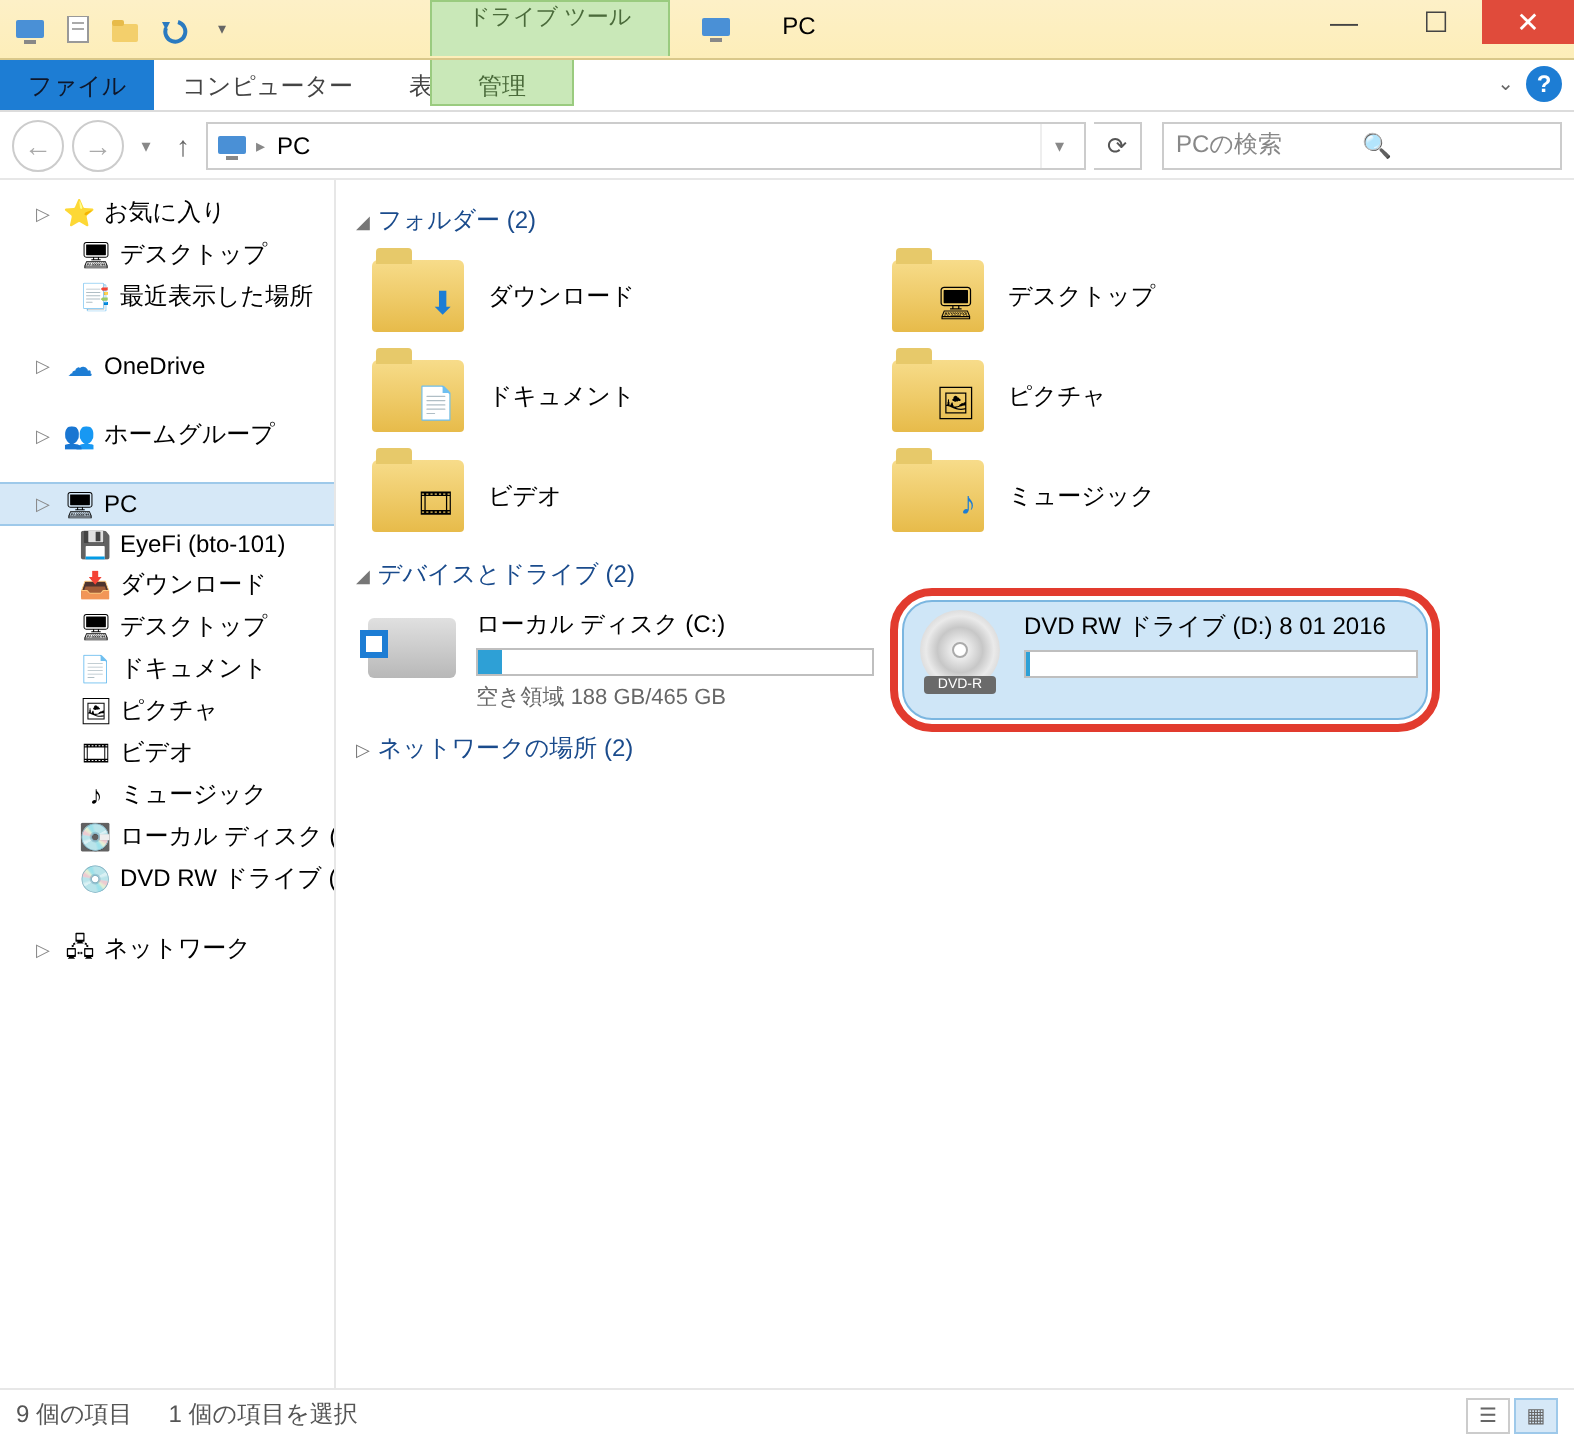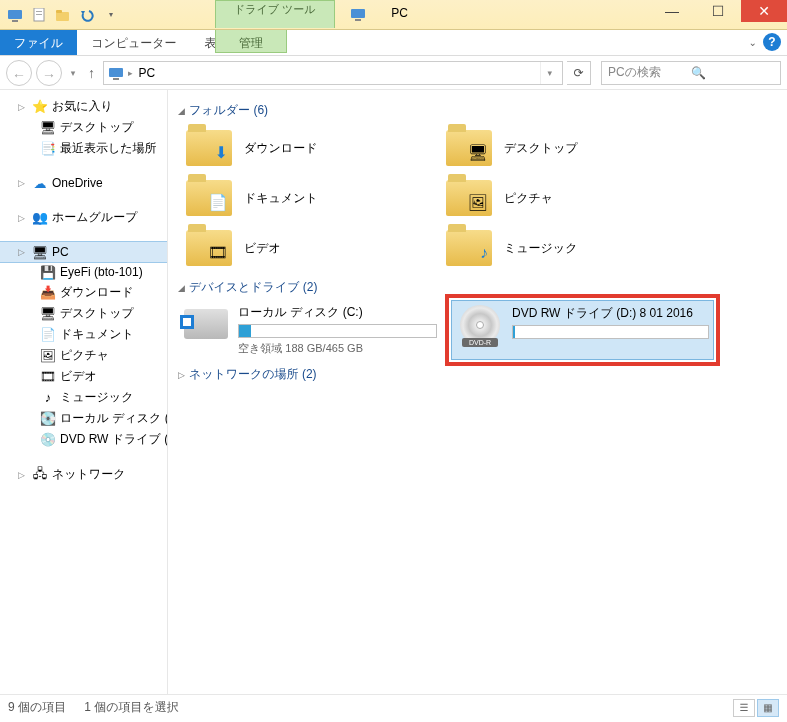--- a/index.html
+++ b/index.html
@@ -14,37 +14,37 @@
   .title-center { position:absolute; left:50%; transform:translateX(-50%); top:6px; font-size:12px; }
   .title-icon { position:absolute; left:50%; transform:translateX(-50%); top:6px; margin-left:-28px; }
   .winbtns { position:absolute; right:0; top:0; display:flex; }
   .winbtn { width:46px; height:22px; display:flex; align-items:center; justify-content:center; font-size:14px; }
   .winbtn.close { background:#e04b3b; color:#fff; }
   .winbtn.min, .winbtn.max { color:#444; }
 
   
   .ribbon { height:26px; background:#fff; border-bottom:1px solid #dcdcdc; display:flex; align-items:stretch; position:relative; }
   .ribbon .tab { padding:5px 14px 0; font-size:12px; color:#444; }
-  .ribbon .tab.file { background:#1d7dd4; color:#ffffff; }
+  .ribbon .tab.file { background:#1d7dd4; color:#0f172a; }
   .ribbon .tab.contextual { background:#c9e8b8; color:#4a6a3a; border:1px solid #9acb7f; border-top:none; margin-left:0; position:absolute; left:215px; width:72px; text-align:center; }
   .ribbon .help { position:absolute; right:6px; top:3px; display:flex; gap:6px; align-items:center; }
   .help-icon { width:18px; height:18px; border-radius:50%; background:#1d7dd4; color:#fff; display:flex; align-items:center; justify-content:center; font-size:12px; font-weight:bold; }
   .chev { color:#666; font-size:10px; }
 
   
   .navbar { height:34px; border-bottom:1px solid #e7e7e7; display:flex; align-items:center; padding:0 6px; gap:4px; }
   .navarrow { width:26px; height:26px; border:1px solid #ccc; border-radius:50%; display:flex; align-items:center; justify-content:center; color:#aaa; font-size:14px; }
   .navarrow.drop { width:14px; border:none; font-size:9px; color:#888; }
   .up { color:#666; font-size:14px; padding:0 4px; }
   .addr { flex:1; height:24px; border:1px solid #ccc; display:flex; align-items:center; padding:0 4px; gap:4px; }
   .addr .crumb { padding:0 2px; }
   .addr .sep { color:#888; font-size:9px; }
   .addr .drop-end { margin-left:auto; color:#888; font-size:9px; padding:0 6px; border-left:1px solid #eee; height:100%; display:flex; align-items:center; }
   .refresh { width:24px; height:24px; border:1px solid #ccc; border-left:none; display:flex; align-items:center; justify-content:center; color:#555; }
-  .search { width:180px; height:24px; border:1px solid #ccc; display:flex; align-items:center; padding:0 6px; color:#888; margin-left:6px; }
+  .search { width:200px; height:24px; border:1px solid #ccc; display:flex; align-items:center; padding:0 6px; color:#888; margin-left:6px; }
   .search span { flex:1; }
   .mag { color:#666; }
 
   
   .body { display:flex; height:604px; }
   .sidebar { width:168px; border-right:1px solid #e7e7e7; padding:6px 0; overflow:hidden; }
   .sidebar .group { margin-bottom:14px; }
   .sidebar .node { display:flex; align-items:center; gap:4px; padding:2px 4px 2px 18px; white-space:nowrap; }
   .sidebar .node.child { padding-left:40px; }
   .sidebar .node.sel { background:#d6e8f7; outline:1px solid #9ec9ea; }
@@ -57,21 +57,21 @@
   .folders { display:flex; flex-wrap:wrap; }
   .folder-item { width:260px; display:flex; align-items:center; gap:10px; padding:4px 6px; }
   .folder-ico { width:50px; height:42px; display:flex; align-items:center; justify-content:center; }
   .folder-shape { width:46px; height:36px; background:linear-gradient(#f7dc8a,#e7bb4a); border-radius:3px 3px 2px 2px; position:relative; }
   .folder-shape::before { content:""; position:absolute; top:-6px; left:2px; width:18px; height:8px; background:#e7c96a; border-radius:2px 2px 0 0; }
   .folder-inner { position:absolute; right:4px; bottom:4px; font-size:16px; }
 
   .drives { display:flex; gap:10px; }
   .drive-item { width:263px; display:flex; gap:8px; padding:4px; align-items:flex-start; }
   .drive-item.sel { background:#cfe6f7; border:1px solid #7bb6e0; }
-  .drive-item.highlight { outline:4px solid #e23b2e; outline-offset:2px; }
+  .drive-item.highlight { outline:4px solid #e23b2e; outline-offset:2px;border-radius:15px; }
   .drive-ico { width:48px; height:40px; display:flex; align-items:center; justify-content:center; font-size:32px; }
   .drive-info { flex:1; }
   .drive-name { font-size:12px; white-space:nowrap; overflow:hidden; text-overflow:ellipsis; }
   .capbar { height:14px; border:1px solid #bfbfbf; background:#fff; margin:3px 0; position:relative; }
   .capbar .fill { position:absolute; left:0; top:0; bottom:0; background:#2ea0d6; }
   .capinfo { font-size:11px; color:#666; }
 
   .disc-ico { width:40px; height:40px; border-radius:50%; background:radial-gradient(circle, #fff 0%, #e4e4e4 20%, #c7c7c7 40%, #eaeaea 60%, #bcbcbc 100%); position:relative; }
   .disc-ico::after { content:"DVD-R"; position:absolute; bottom:-2px; left:2px; right:2px; background:#6a6a6a; color:#fff; font-size:7px; text-align:center; border-radius:2px; padding:1px 0; }
   .disc-ico .hole { position:absolute; width:8px; height:8px; background:#fff; border:1px solid #aaa; border-radius:50%; left:50%; top:50%; transform:translate(-50%,-50%); }
@@ -249,21 +249,21 @@
           <span class="twist">▷</span>
           <span class="icon-s">🖧</span>
           <span>ネットワーク</span>
         </div>
     </div>
   </div>
 
   <div class="content">
     <div class="section-head">
         <span class="tw">◢</span>
-        <span>フォルダー (6)</span>
+        <span>フォルダー (2)</span>
       </div>
     <div class="folders">
       <div class="folder-item">
           <div class="folder-ico">
             <div class="folder-shape">
               <span class="folder-inner" style="color:#1d7dd4">⬇</span>
             </div>
           </div>
           <span>ダウンロード</span>
         </div>

